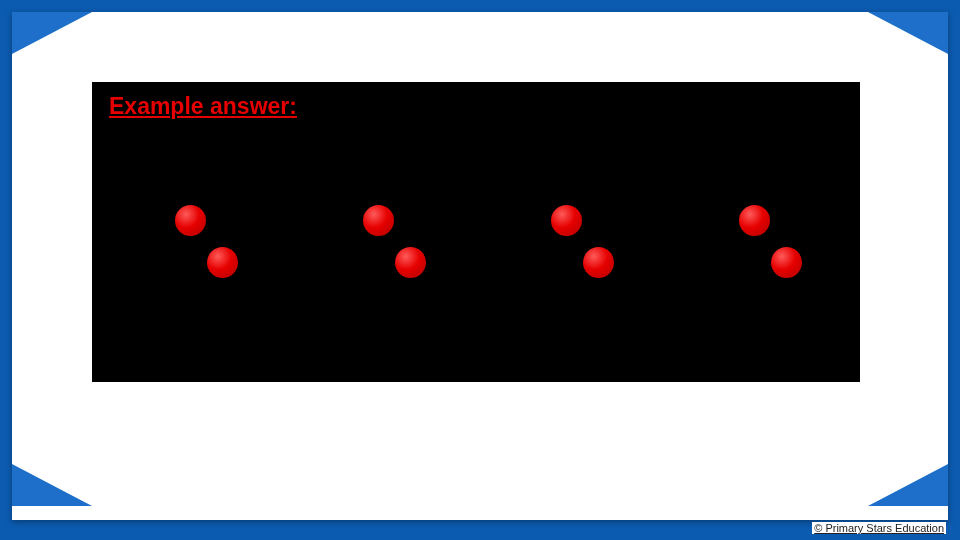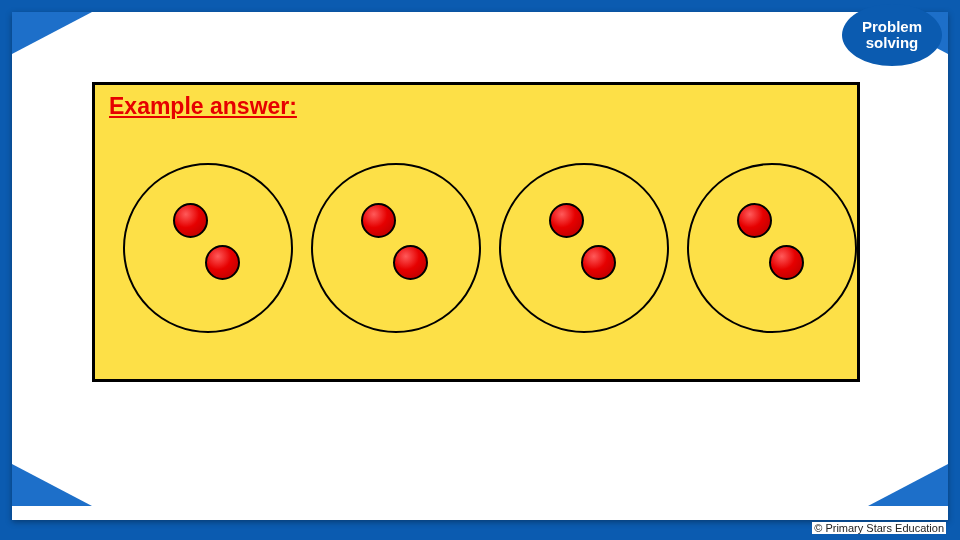--- a/index.html
+++ b/index.html
@@ -16,21 +16,21 @@
   .corner-tl, .corner-tr, .corner-bl, .corner-br {
     position: absolute; width: 0; height: 0;
   }
   .corner-tl { top: 12px; left: 12px; border-top: 42px solid #1d6fc9; border-right: 80px solid transparent; }
   .corner-tr { top: 12px; right: 12px; border-top: 42px solid #1d6fc9; border-left: 80px solid transparent; }
   .corner-bl { bottom: 34px; left: 12px; border-bottom: 42px solid #1d6fc9; border-right: 80px solid transparent; }
   .corner-br { bottom: 34px; right: 12px; border-bottom: 42px solid #1d6fc9; border-left: 80px solid transparent; }
 
   .attribution {
     position: absolute; right: 14px; bottom: 6px;
-    font-size: 11px; color: #222; background: #fff; padding: 0 2px;
+    font-size: 11px; color: #222; background: #fff; padding: 0 2px; text-decoration: underline;
   }
 
   .badge {
     position: absolute;
     top: 4px; right: 18px;
     width: 100px; height: 62px;
     background: #0b5bb0;
     border-radius: 50%;
     display: flex; align-items: center; justify-content: center;
     text-align: center;
@@ -44,21 +44,21 @@
     font-size: 23px;
     font-weight: 700;
     color: #000;
     letter-spacing: 0.2px;
   }
 
   .answer-box {
     position: absolute;
     top: 82px; left: 92px;
     width: 768px; height: 300px;
-    background: #fde047;
+    background: #000000;
     border: 3px solid #000;
   }
 
   .answer-label {
     position: absolute;
     top: 8px; left: 14px;
     font-size: 23px;
     font-weight: 700;
     color: #e60000;
     text-decoration: underline;
@@ -96,26 +96,20 @@
 <body>
 
 <div class="slide">
   <div class="bg-blue"></div>
   <div class="inner-card"></div>
   <div class="corner-tl"></div>
   <div class="corner-tr"></div>
   <div class="corner-bl"></div>
   <div class="corner-br"></div>
 
-  <div class="badge">
-    <div>
-      <span>Problem</span><br>
-      <span>solving</span>
-    </div>
-  </div>
 
 
   <div class="answer-box">
     <div class="answer-label">Example answer:</div>
 
     <div class="groups-row">
       <div class="group-circle">
         <div class="dot a"></div>
         <div class="dot b"></div>
       </div>

